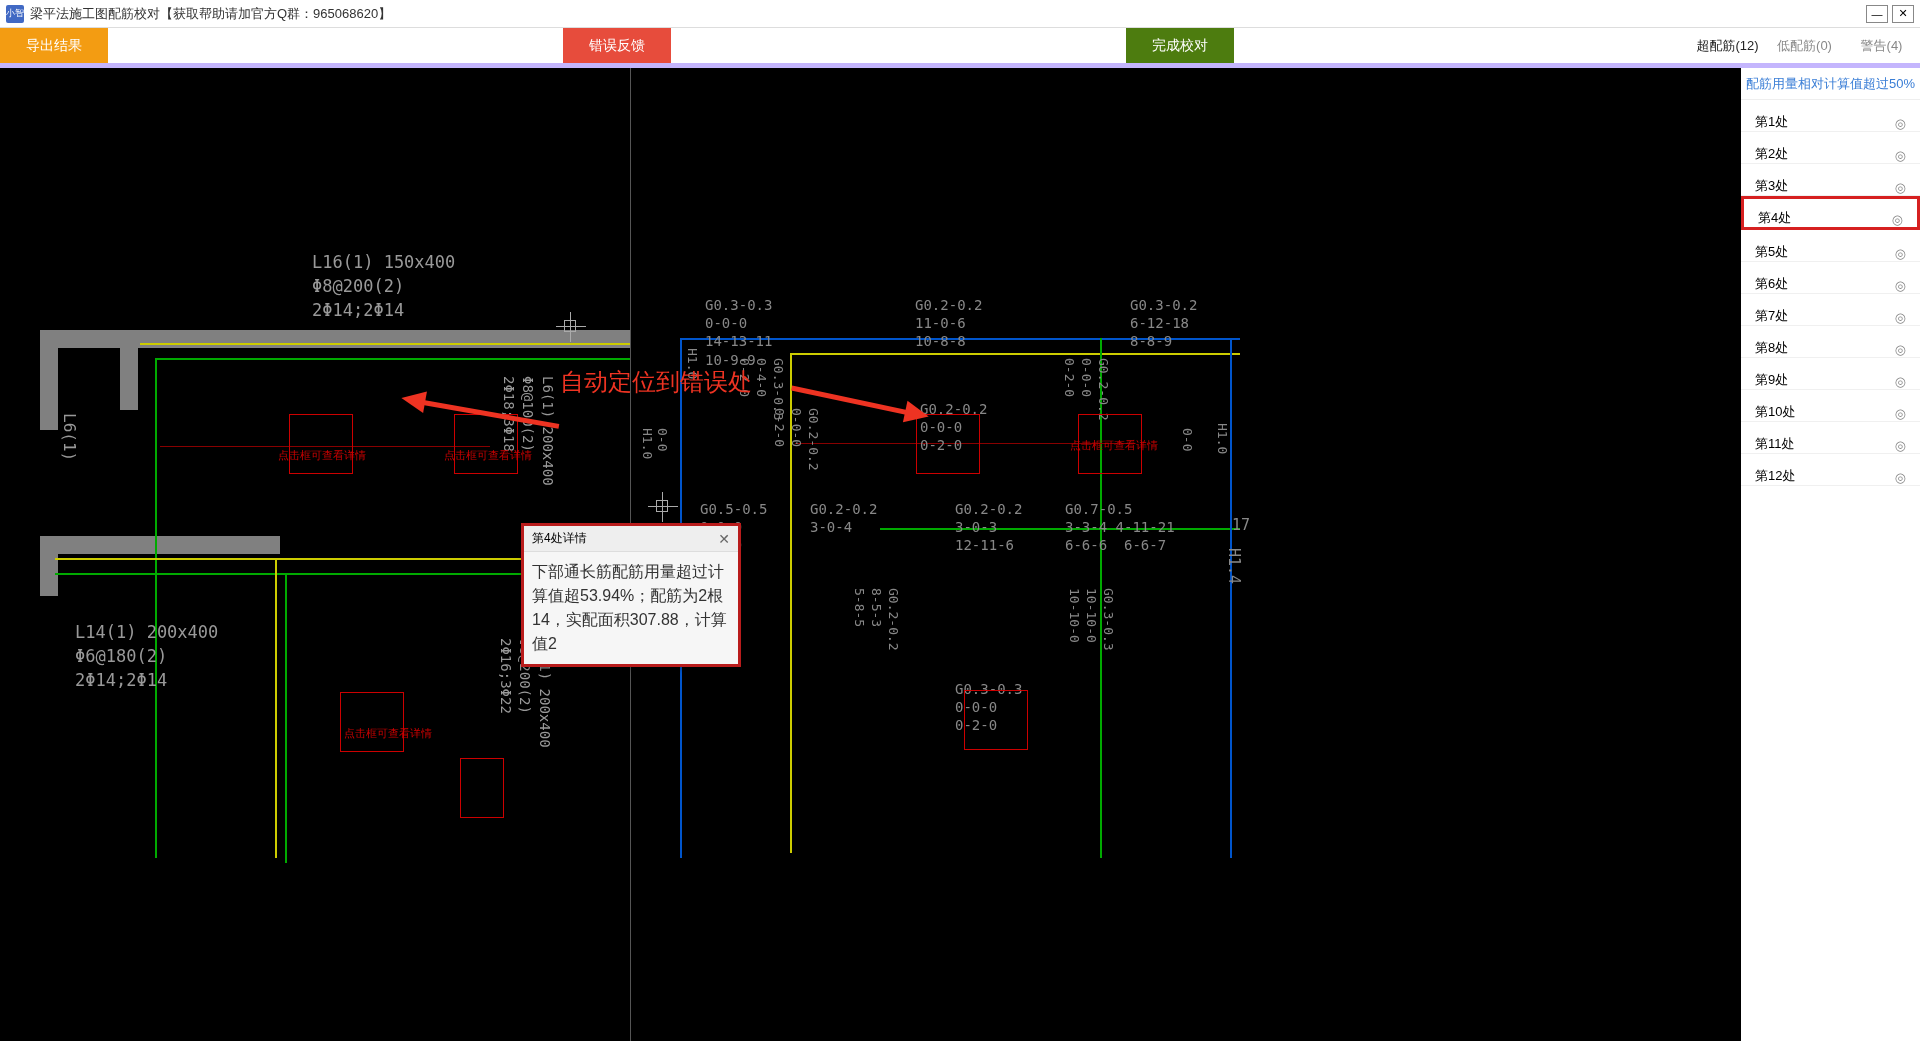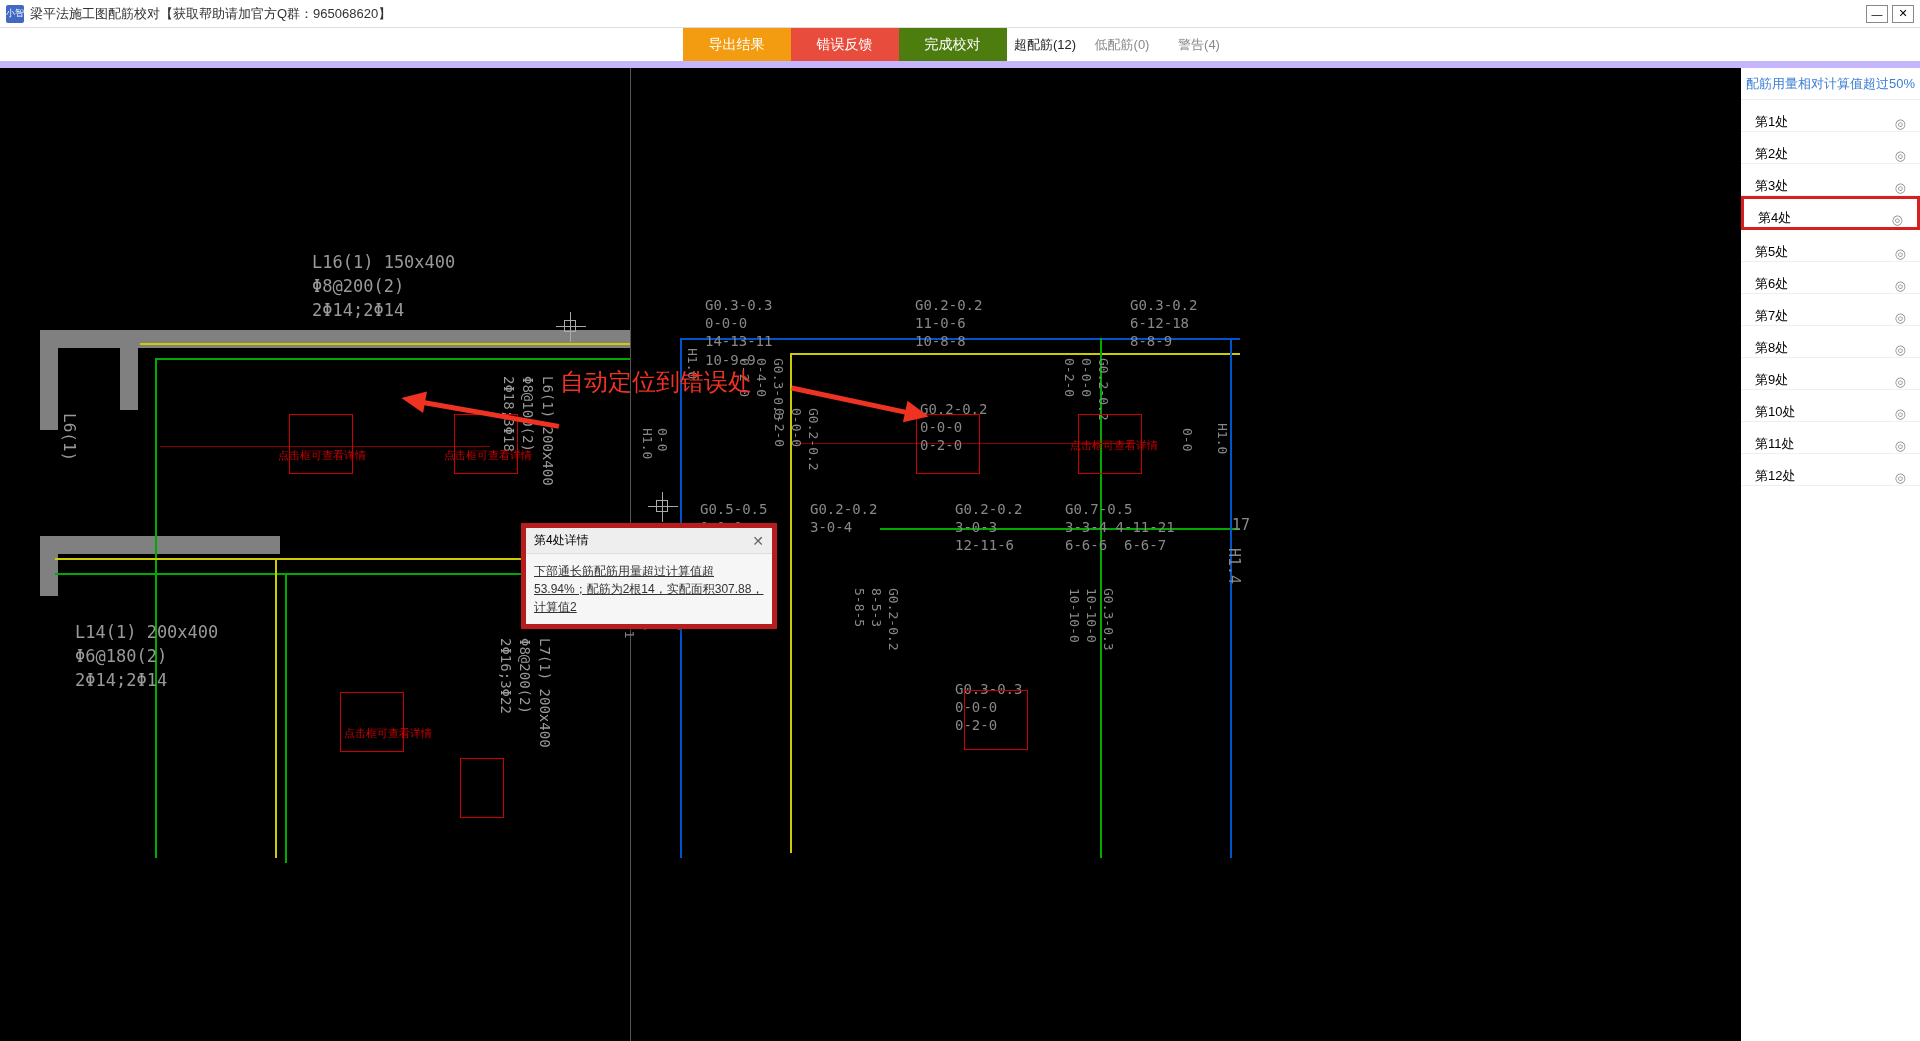--- a/index.html
+++ b/index.html
@@ -4,21 +4,21 @@
   <style>
     * { margin: 0; padding: 0; box-sizing: border-box; }
     body { font-family: "Microsoft YaHei", sans-serif; font-size: 12px; overflow: hidden; }
     
     .titlebar { height: 28px; background: #fff; border-bottom: 1px solid #ddd; display: flex; align-items: center; padding: 0 6px; }
     .titlebar-icon { width: 18px; height: 18px; background: #4169c4; display: inline-flex; align-items: center; justify-content: center; color: #fff; font-size: 9px; border-radius: 2px; margin-right: 6px; }
     .titlebar-text { flex: 1; font-size: 13px; color: #333; }
     .win-controls { display: flex; gap: 4px; }
     .win-btn { width: 22px; height: 18px; border: 1px solid #888; background: #fff; display: flex; align-items: center; justify-content: center; cursor: pointer; font-size: 11px; }
     
-    .toolbar { height: 40px; background: #fff; display: flex; justify-content: center; border-bottom: 7px solid #c4b5fd; }
+    .toolbar { height: 40px; background: #fff; display: flex; justify-content: space-between; border-bottom: 5px solid #c4b5fd; }
     .action-btn { width: 108px; display: flex; align-items: center; justify-content: center; color: #fff; font-size: 14px; cursor: pointer; }
     .btn-export { background: #f39c12; }
     .btn-error { background: #e74c3c; }
     .btn-done { background: #4d7c0f; }
     .tabs { display: flex; }
     .tab { width: 77px; display: flex; align-items: center; justify-content: center; font-size: 13px; cursor: pointer; color: #888; }
     .tab.active { color: #222; font-weight: 500; }
     
     .main { display: flex; height: calc(100vh - 68px); }
     .canvas { flex: 1; background: #000; position: relative; overflow: hidden; }
@@ -30,24 +30,24 @@
     .pin-icon { color: #888; font-size: 13px; }
     .beam-label { position: absolute; color: #999; font-family: monospace; font-size: 17px; line-height: 1.4; }
     .vert { writing-mode: vertical-rl; text-orientation: mixed; }
     .red-box { position: absolute; border: 1px solid #c00; }
     .red-txt { position: absolute; color: #c00; font-size: 11px; }
     .anno-text { position: absolute; color: #e32; font-size: 24px; font-weight: 500; }
     .arrow { position: absolute; }
     .arrow-body { background: #e32; height: 5px; position: absolute; }
     .arrow-head { width: 0; height: 0; border-style: solid; position: absolute; }
     
-    .tooltip { position: absolute; background: #f6f6f6; border: 5px solid #b91c1c; box-shadow: 2px 2px 6px rgba(0,0,0,0.3); width: 256px; }
+    .tooltip { position: absolute; background: #f6f6f6; border: 3px solid #b91c1c; box-shadow: 2px 2px 6px rgba(0,0,0,0.3); width: 220px; }
     .tip-header { display: flex; justify-content: space-between; align-items: center; padding: 4px 8px; background: #eee; border-bottom: 1px solid #ddd; font-size: 12px; }
     .tip-close { cursor: pointer; color: #666; font-size: 14px; }
-    .tip-body { padding: 8px; font-size: 12px; line-height: 1.5; color: #333; text-decoration: underline; }
+    .tip-body { padding: 8px; font-size: 16px; line-height: 1.5; color: #333; }
     
     .grid-label { position: absolute; color: #888; font-family: monospace; font-size: 14px; }
   </style>
 </head>
 <body>
 
 <div class="titlebar">
   <span class="titlebar-icon">小智</span>
   <span class="titlebar-text">梁平法施工图配筋校对【获取帮助请加官方Q群：965068620】</span>
   <div class="win-controls">

